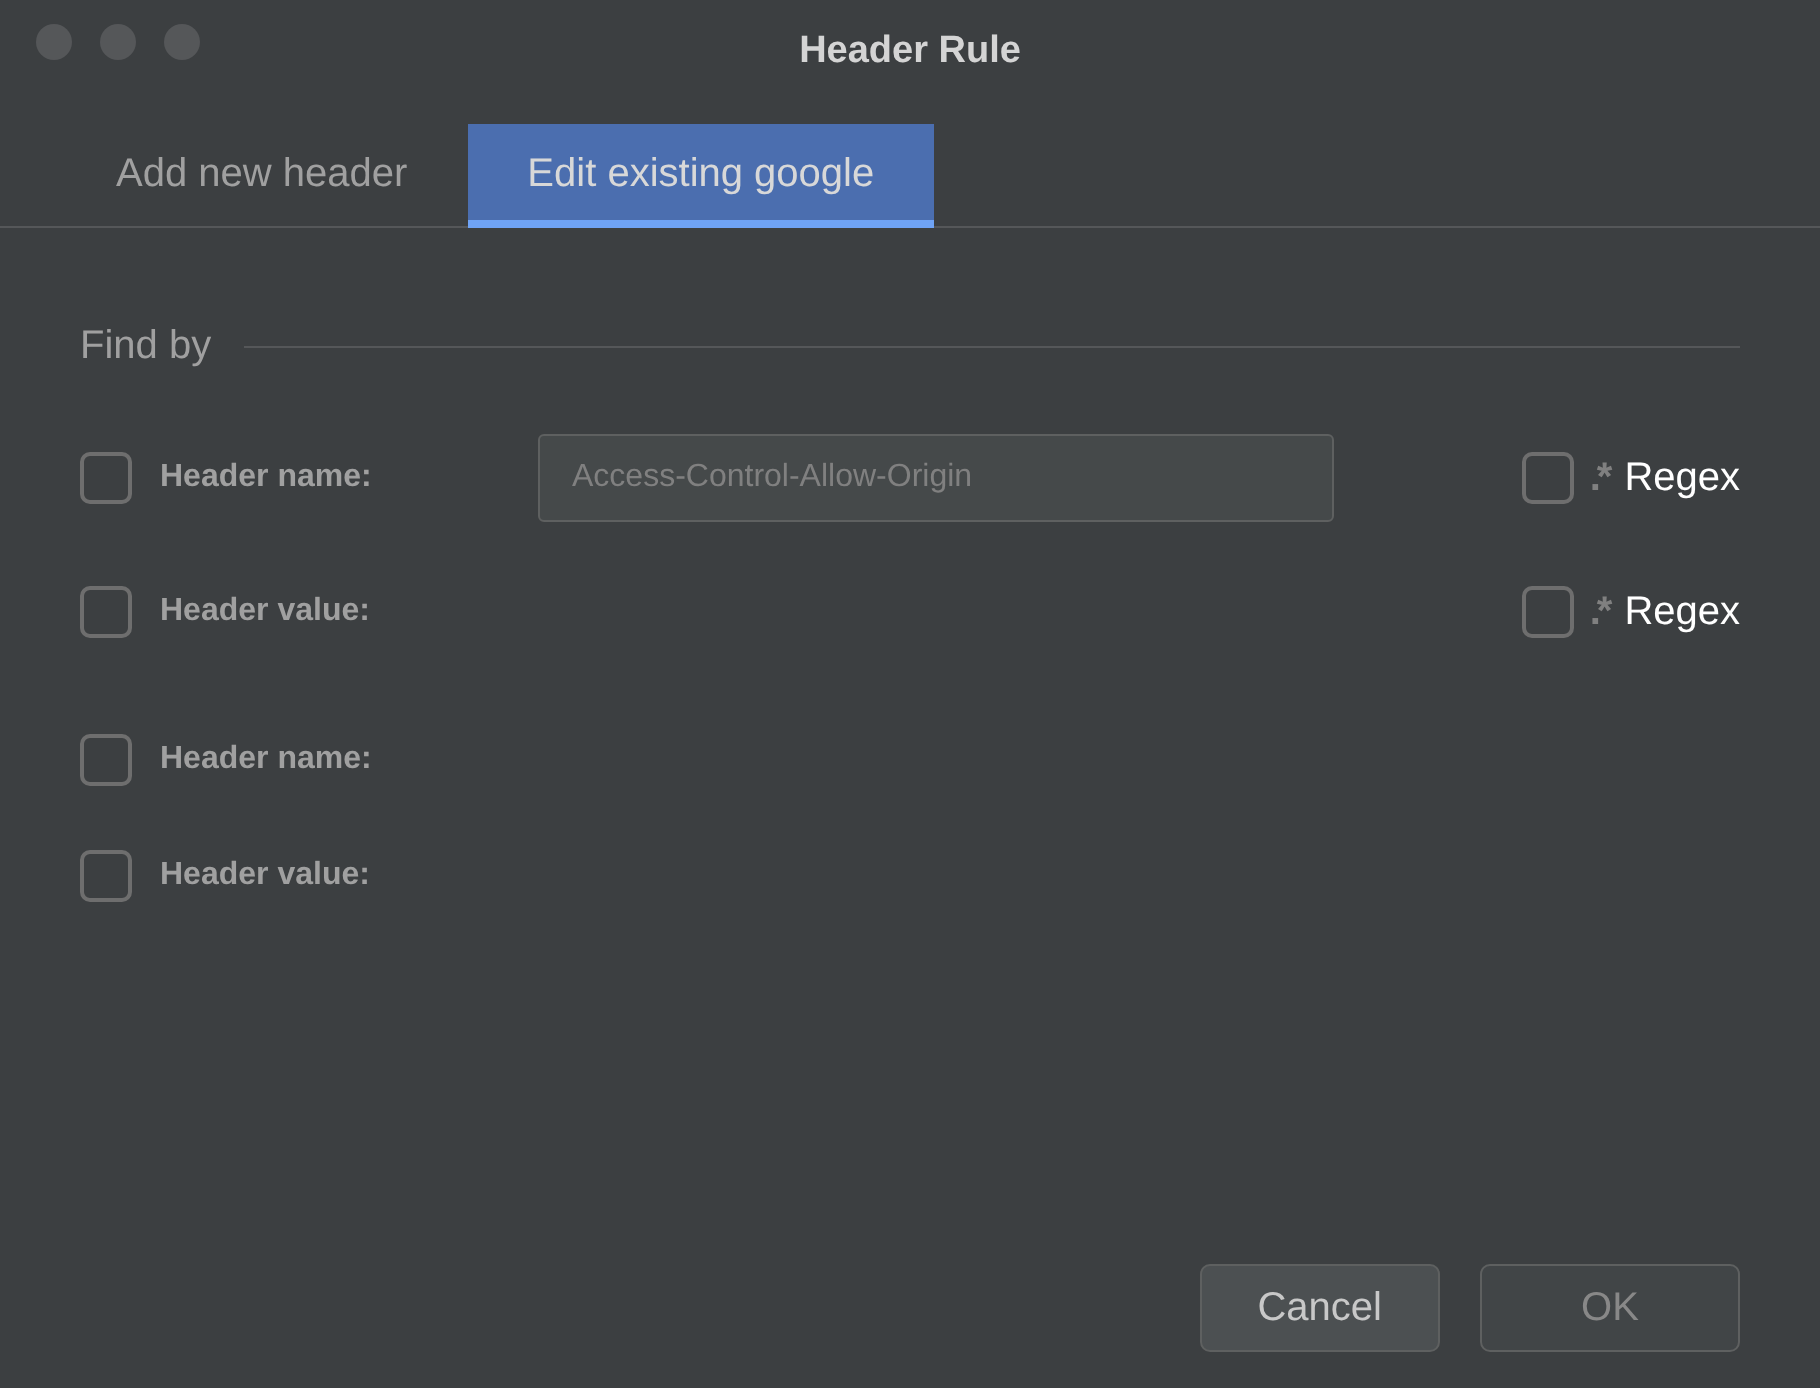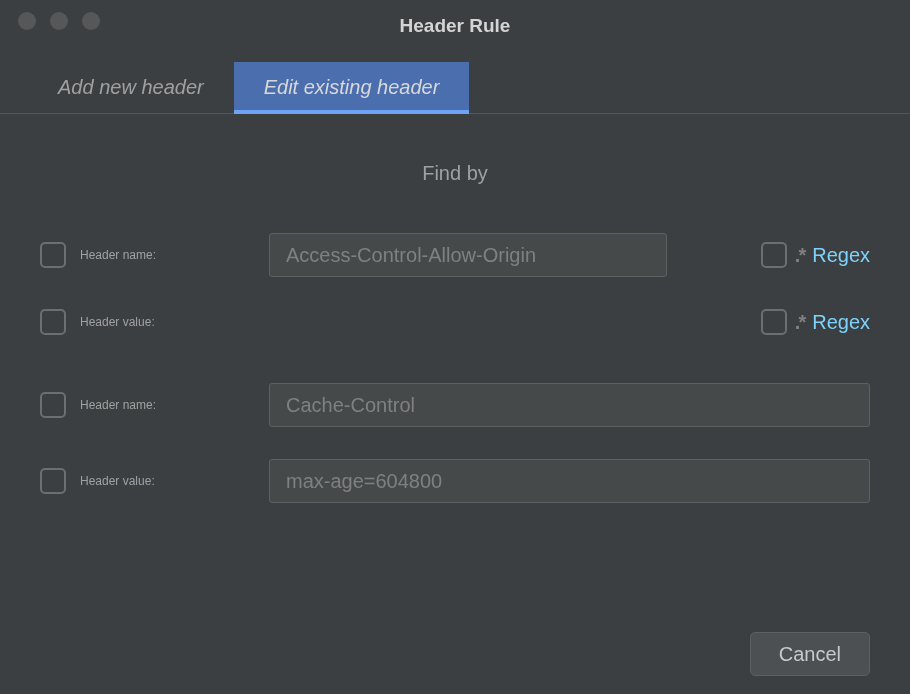--- a/index.html
+++ b/index.html
@@ -55,21 +55,20 @@
       padding-left: 28px;
       margin-top: 20px;
     }
 
     .tab {
       padding: 14px 30px;
       font-size: 20px;
       color: #a0a0a0;
       cursor: pointer;
       position: relative;
-      font-style: italic;
     }
 
     .tab.active {
       background: #4b6eaf;
       color: #d8d8d8;
     }
 
     .tab.active::after {
       content: '';
       position: absolute;
@@ -85,21 +84,20 @@
     }
 
     .group {
       margin-top: 48px;
     }
 
     .group-header {
       display: flex;
       align-items: center;
       gap: 16px;
-      flex-direction: column;
     }
 
     .group-header .label {
       font-size: 20px;
       color: #a0a0a0;
       white-space: nowrap;
     }
 
     .group-header .line {
       flex: 1;
@@ -118,33 +116,34 @@
       width: 26px;
       height: 26px;
       border: 2px solid #6e6e6e;
       border-radius: 5px;
       background: transparent;
       flex-shrink: 0;
       cursor: pointer;
     }
 
     .field-label {
-      font-size: 12px;
+      font-size: 16px;
       color: #a0a0a0;
       width: 175px;
       flex-shrink: 0;
+      font-weight: bold;
     }
 
     .text-input {
       height: 44px;
       background: #45494a;
       border: 1px solid #5e6060;
       border-radius: 3px;
       padding: 0 16px;
-      font-size: 20px;
+      font-size: 16px;
       color: #9d9d9d;
       outline: none;
       flex: 1;
       min-width: 0;
     }
 
     .text-input::placeholder {
       color: #808080;
     }
 
@@ -161,21 +160,21 @@
 
     .regex-icon {
       color: #808080;
       font-size: 20px;
       font-weight: 600;
       letter-spacing: -2px;
     }
 
     .regex-label {
       font-size: 20px;
-      color: #7dd3fc;
+      color: #ffffff;
     }
 
     .footer {
       position: absolute;
       bottom: 0;
       left: 0;
       right: 0;
       padding: 0 40px 18px 0;
       display: flex;
       justify-content: flex-end;
@@ -210,21 +209,21 @@
   <div class="traffic-lights">
     <div class="traffic-light"></div>
     <div class="traffic-light"></div>
     <div class="traffic-light"></div>
   </div>
   <div class="window-title">Header Rule</div>
 </div>
 
 <div class="tabs">
   <div class="tab">Add new header</div>
-  <div class="tab active">Edit existing header</div>
+  <div class="tab active">Edit existing google</div>
 </div>
 
 <div class="content">
 
   <div class="group">
     <div class="group-header">
       <span class="label">Find by</span>
       <div class="line"></div>
     </div>
 
@@ -248,27 +247,26 @@
         <span class="regex-label">Regex</span>
       </div>
     </div>
   </div>
 
   <div class="group">
 
     <div class="form-row">
       <div class="checkbox"></div>
       <span class="field-label">Header name:</span>
-      <input type="text" class="text-input" placeholder="Cache-Control" style="">
     </div>
 
     <div class="form-row">
       <div class="checkbox"></div>
       <span class="field-label">Header value:</span>
-      <input type="text" class="text-input" placeholder="max-age=604800" style="">
     </div>
   </div>
 
 </div>
 
 <div class="footer">
   <button class="btn">Cancel</button>
+  <button class="btn ok">OK</button>
 </div>
 
 </body></html>

